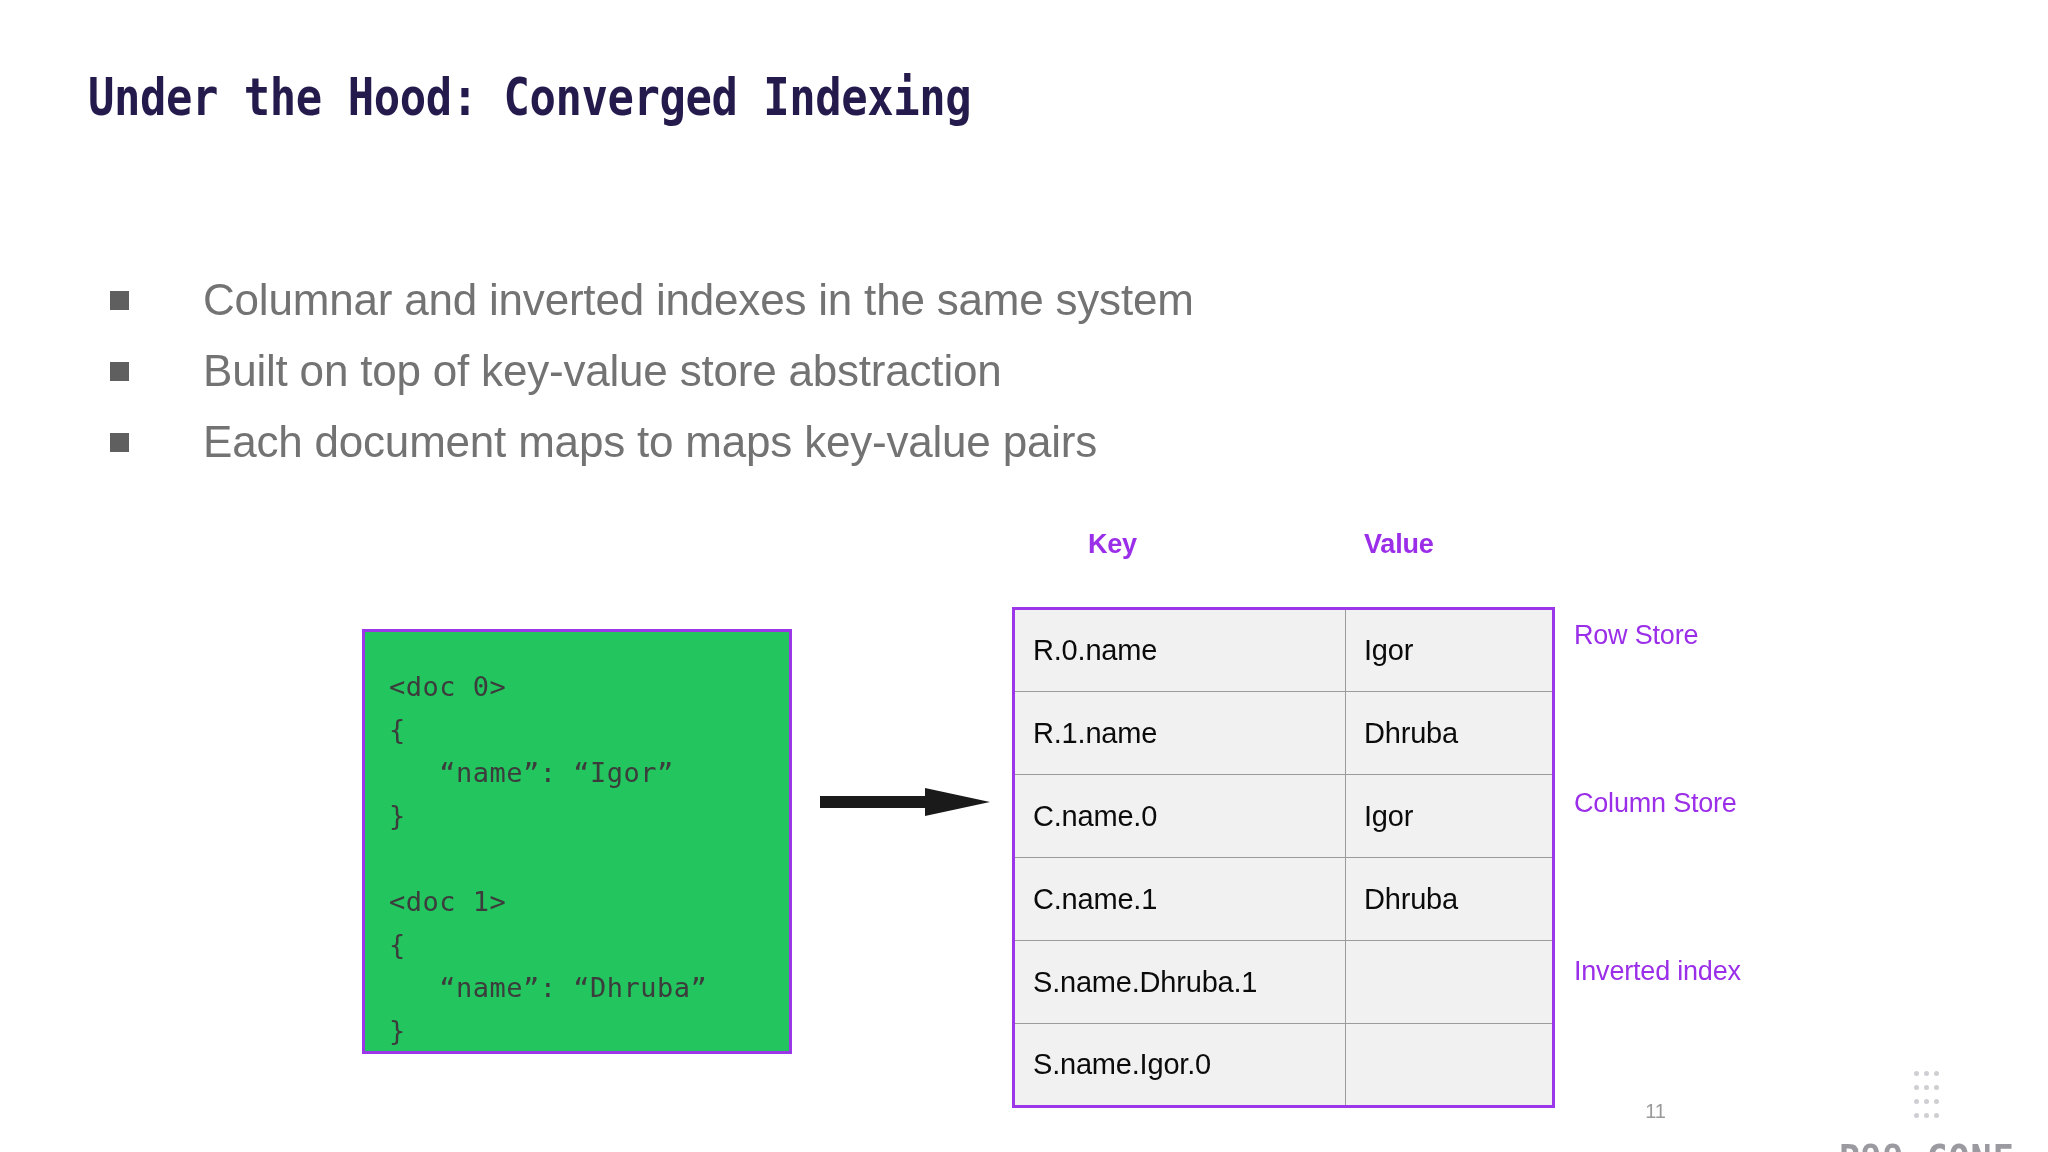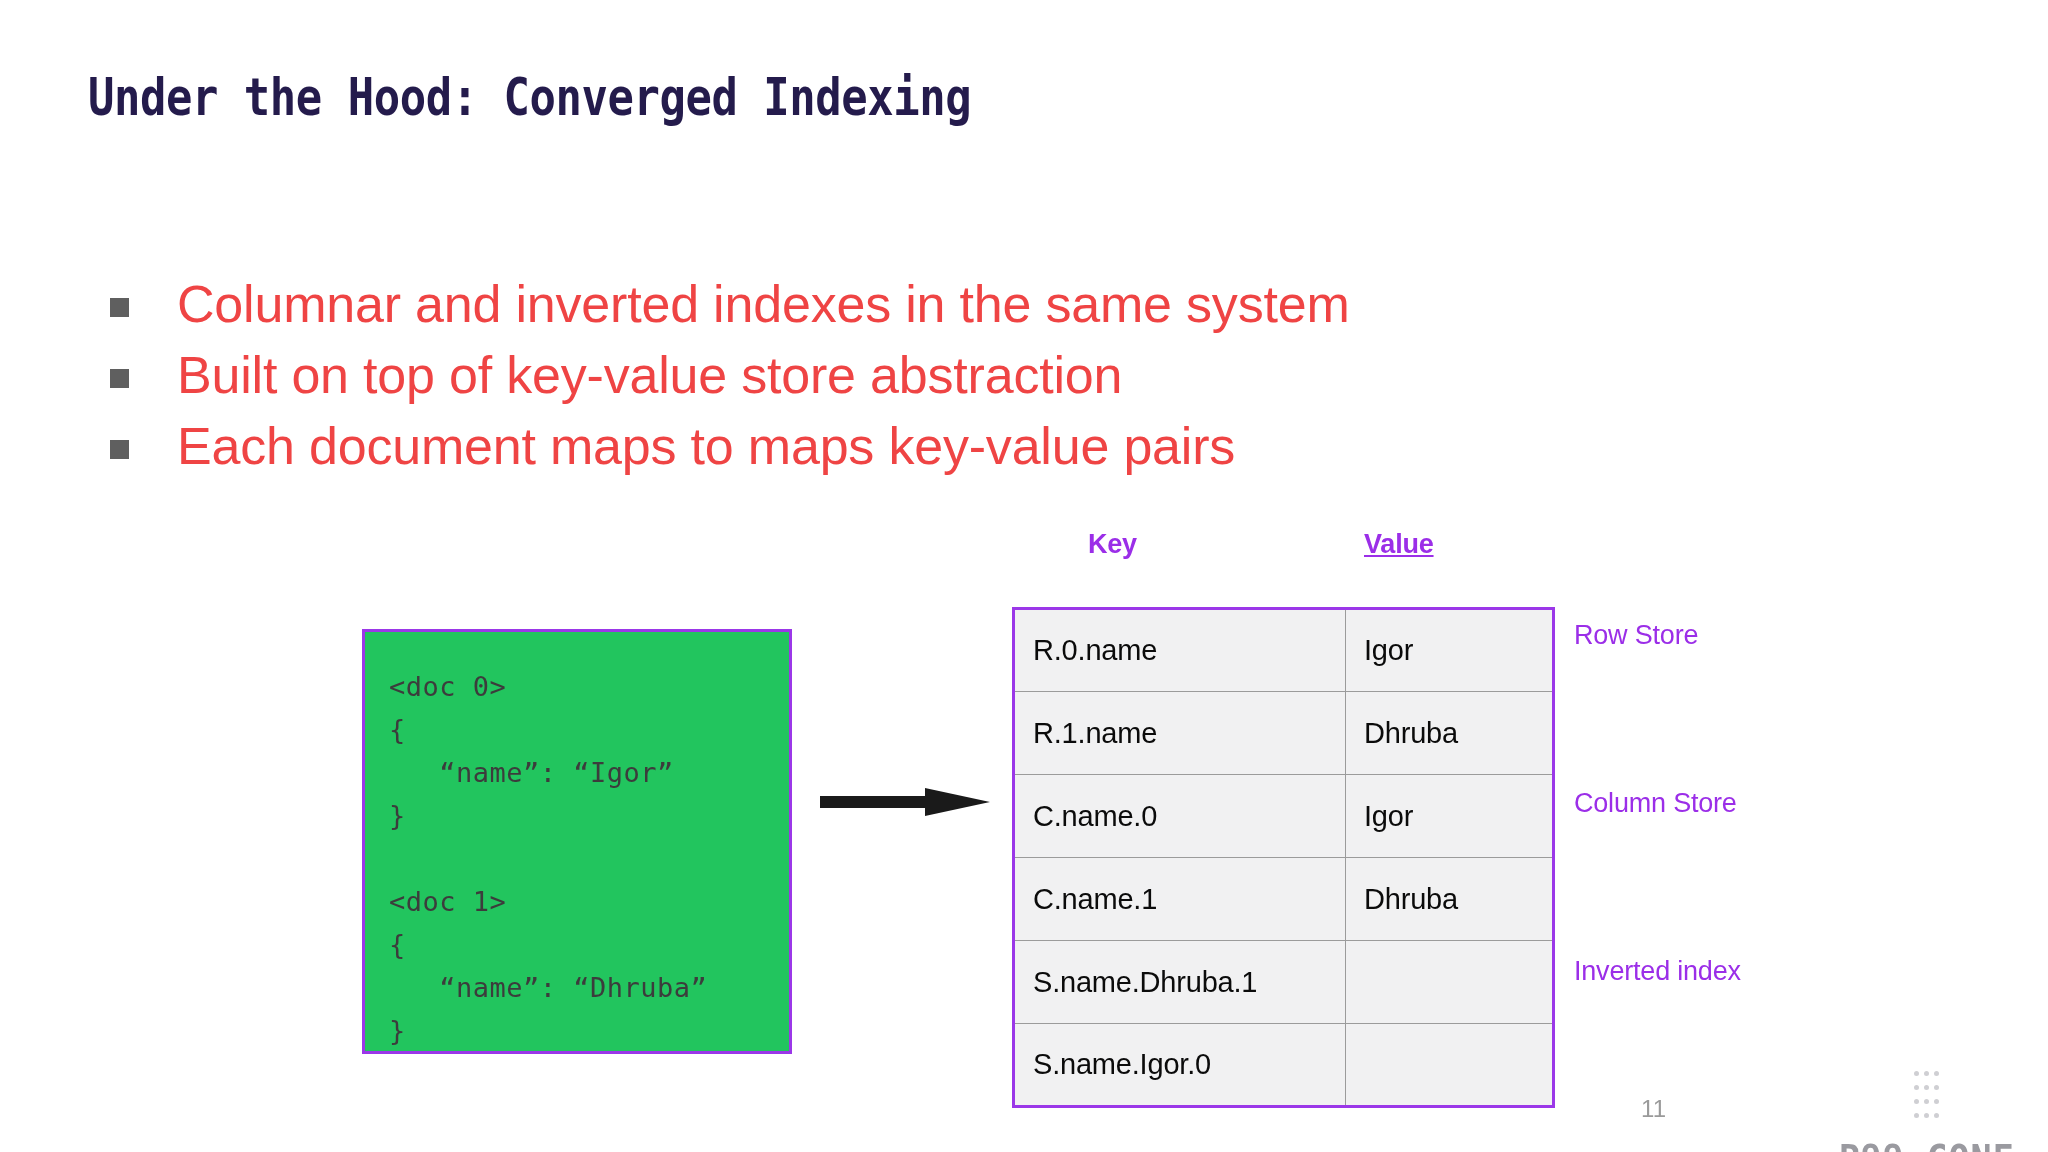--- a/index.html
+++ b/index.html
@@ -45,23 +45,23 @@
   }
   .bullet-marker {
     width: 19px;
     height: 19px;
     background: #5F5F5F;
     flex: 0 0 auto;
     position: relative;
     top: -5px;
   }
   .bullet-text {
-    margin-left: 48px;
-    font-size: 52px;
-    color: #ef4444;
+    margin-left: 74px;
+    font-size: 44px;
+    color: #737373;
     line-height: 1;
     white-space: nowrap;
     letter-spacing: -0.2px;
   }
 
   
   .code-box {
     position: absolute;
     left: 362px;
     top: 629px;
@@ -101,21 +101,21 @@
   }
   .kv-header {
     position: absolute;
     top: 0;
     font-size: 27px;
     font-weight: 700;
     color: #9B2EE8;
     letter-spacing: -0.2px;
   }
   .kv-header.col-key { left: 10px; margin-left: 44px; }
-  .kv-header.col-value { left: 330px; text-decoration: underline; }
+  .kv-header.col-value { left: 330px; }
 
   .kv-table {
     position: absolute;
     left: 1012px;
     top: 598px;
     width: 540px;
     border-collapse: collapse;
     border: 3px solid #9B37E8;
     background: #F1F1F2;
     table-layout: fixed;
@@ -147,21 +147,21 @@
   }
   .store-label.lbl-0 { left: 1574px; top: 620px; }
   .store-label.lbl-1 { left: 1574px; top: 788px; }
   .store-label.lbl-2 { left: 1574px; top: 956px; }
 
   
   .slide-number {
     position: absolute;
     right: 382px;
     bottom: 29px;
-    font-size: 24px;
+    font-size: 20px;
     color: #9A9A9A;
   }
   .brand-area {
     position: absolute;
     right: 26px;
     bottom: 16px;
     height: 70px;
     display: flex;
     align-items: center;
     gap: 14px;

